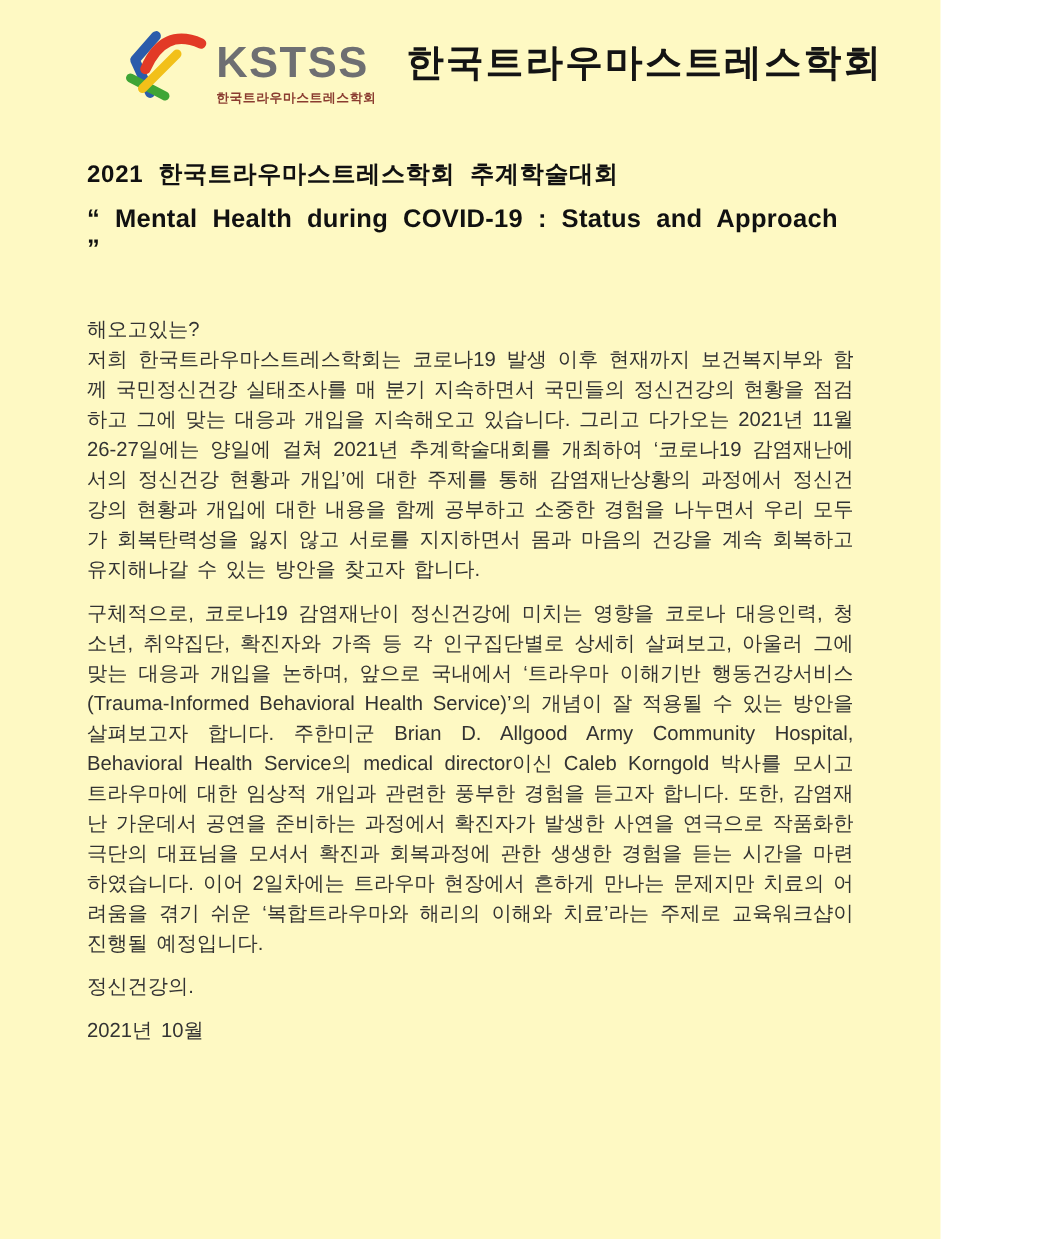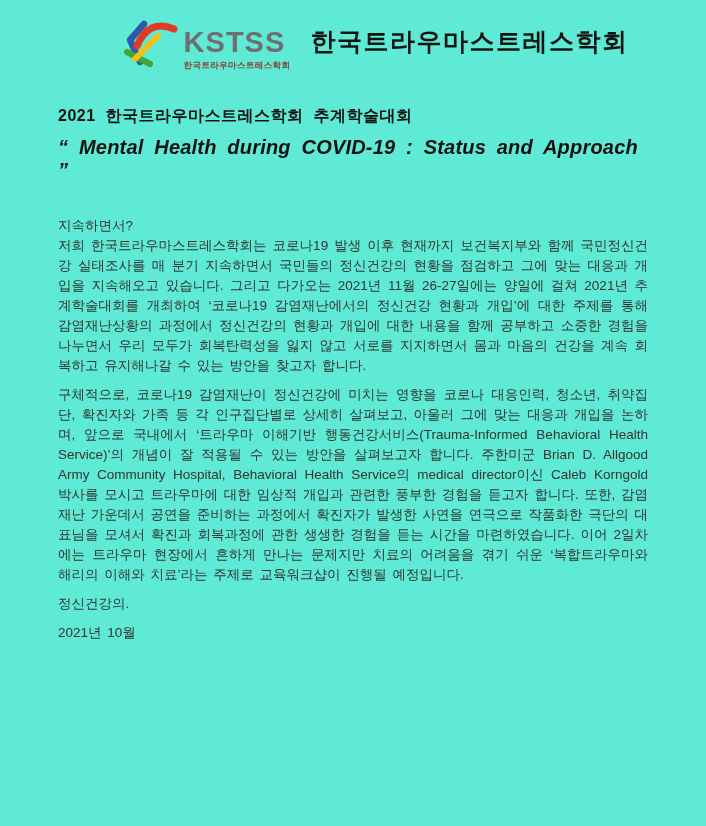--- a/index.html
+++ b/index.html
@@ -3,23 +3,23 @@
 <meta charset="utf-8">
 <style>
   html, body { margin: 0; padding: 0; background: #ffffff; }
   body {
     width: 706px; height: 826px; overflow: hidden;
     font-family: "Liberation Sans", "DejaVu Sans", sans-serif;
     color: #333333;
   }
   .doc {
     box-sizing: border-box;
-    width: 706px; height: 826px;
+    width: 627px; height: 826px;
     padding: 14px 58px 0 58px;
-    background: #5eead4;
+    background: #fef9c3;
     overflow: hidden;
   }
 
   
   .header {
     display: flex; align-items: center; justify-content: center;
     gap: 12px;
     transform: translateX(22px);
     margin-top: 2px;
   }
@@ -42,21 +42,21 @@
 
   
   .title-block {
     margin-top: 34px;
     text-align: left;
     color: #111111;
     font-weight: bold;
   }
   .title-block .t1 { font-size: 16px; letter-spacing: 0.5px; word-spacing: 5px; margin-bottom: 9px; }
   .title-block .t2 { font-size: 15px; letter-spacing: 0.3px; word-spacing: 4px; margin-bottom: 9px; }
-  .title-block .t3 { font-size: 20px; letter-spacing: 0.2px; word-spacing: 5px; font-style: italic; }
+  .title-block .t3 { font-size: 17px; letter-spacing: 0.2px; word-spacing: 5px; }
 
   
   .letter-body {
     margin-top: 34px;
     font-size: 13.5px;
     line-height: 20px;
     text-align: justify;
     word-spacing: 2px;
     color: #333333;
   }
@@ -89,20 +89,20 @@
     </div>
     <h1 class="org-name">한국트라우마스트레스학회</h1>
   </header>
 
   <section class="title-block">
     <div class="t1">2021 한국트라우마스트레스학회 추계학술대회</div>
     <div class="t3">“ Mental Health during COVID-19 : Status and Approach ”</div>
   </section>
 
   <main class="letter-body">
-    <p class="no-gap">지속하면서?</p>
+    <p class="no-gap">해오고있는?</p>
     <p>저희 한국트라우마스트레스학회는 코로나19 발생 이후 현재까지 보건복지부와 함께 국민정신건강 실태조사를 매 분기 지속하면서 국민들의 정신건강의 현황을 점검하고 그에 맞는 대응과 개입을 지속해오고 있습니다. 그리고 다가오는 2021년 11월 26-27일에는 양일에 걸쳐 2021년 추계학술대회를 개최하여 ‘코로나19 감염재난에서의 정신건강 현황과 개입’에 대한 주제를 통해 감염재난상황의 과정에서 정신건강의 현황과 개입에 대한 내용을 함께 공부하고 소중한 경험을 나누면서 우리 모두가 회복탄력성을 잃지 않고 서로를 지지하면서 몸과 마음의 건강을 계속 회복하고 유지해나갈 수 있는 방안을 찾고자 합니다.</p>
     <p>구체적으로, 코로나19 감염재난이 정신건강에 미치는 영향을 코로나 대응인력, 청소년, 취약집단, 확진자와 가족 등 각 인구집단별로 상세히 살펴보고, 아울러 그에 맞는 대응과 개입을 논하며, 앞으로 국내에서 ‘트라우마 이해기반 행동건강서비스(Trauma-Informed Behavioral Health Service)’의 개념이 잘 적용될 수 있는 방안을 살펴보고자 합니다. 주한미군 Brian D. Allgood Army Community Hospital, Behavioral Health Service의 medical director이신 Caleb Korngold 박사를 모시고 트라우마에 대한 임상적 개입과 관련한 풍부한 경험을 듣고자 합니다. 또한, 감염재난 가운데서 공연을 준비하는 과정에서 확진자가 발생한 사연을 연극으로 작품화한 극단의 대표님을 모셔서 확진과 회복과정에 관한 생생한 경험을 듣는 시간을 마련하였습니다. 이어 2일차에는 트라우마 현장에서 흔하게 만나는 문제지만 치료의 어려움을 겪기 쉬운 ‘복합트라우마와 해리의 이해와 치료’라는 주제로 교육워크샵이 진행될 예정입니다.</p>
     <p class="no-gap">정신건강의.</p>
     <div class="date-line">2021년 10월</div>
   </main>
 
 </div>
 
 </body></html>

